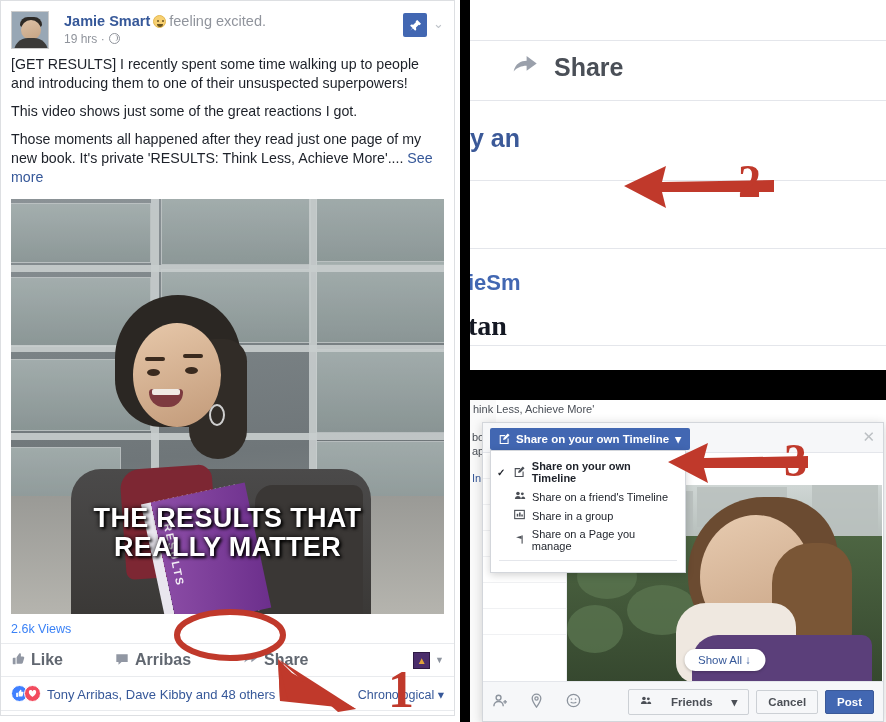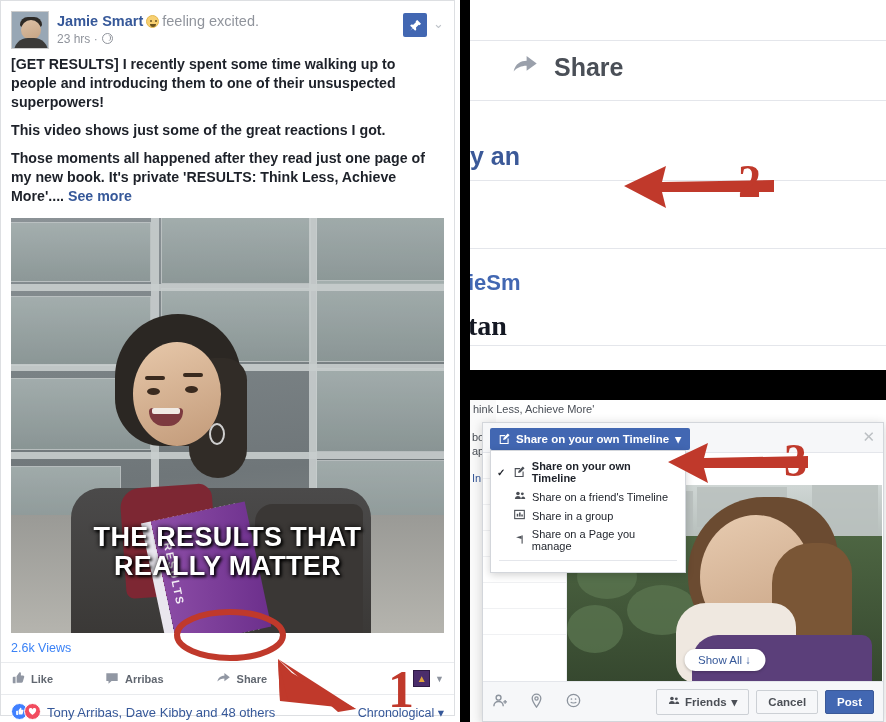--- a/index.html
+++ b/index.html
@@ -31,21 +31,21 @@
     background: linear-gradient(160deg,#dcc0a6 0%, #c6a382 100%);
   }
   .avatar .hair {
     position:absolute; left:8px; top:5px; width:22px; height:10px;
     border-radius:11px 11px 3px 3px; background:#2e2a26;
   }
   .avatar .body {
     position:absolute; left:2px; top:26px; width:34px; height:14px; border-radius:14px 14px 0 0;
     background:#3b3a38;
   }
-  .hdr-text { margin-left:8px; padding-top:1px; line-height:1.25; }
+  .hdr-text { margin-left:15px; padding-top:1px; line-height:1.25; }
   .name-line { font-size:14.5px; }
   .uname { color:#365899; font-weight:bold; }
   .emoji-chip {
     display:inline-block; width:13px; height:13px; border-radius:50%;
     background:#f7d072; vertical-align:-2px; margin:0 3px; position:relative;
     border:1px solid #e4b84e;
   }
   .emoji-chip::before{
     content:""; position:absolute; left:2.5px; top:4px; width:2px; height:2px;
     border-radius:50%; background:#6b5420; box-shadow:5px 0 0 #6b5420;
@@ -64,21 +64,21 @@
     content:""; position:absolute; left:2.2px; top:0.5px; width:5px; height:6px;
     border-right:1.4px solid #90949c; border-radius:0 6px 6px 0;
   }
   .hdr-right { margin-left:auto; display:flex; align-items:flex-start; gap:6px; padding-top:2px;}
   .pin-btn {
     width:24px; height:24px; background:#4267b2; display:flex; align-items:center;
     justify-content:center; border-radius:2px;
   }
   .chev-gray { color:#bec3c9; font-size:13px; line-height:1; padding-top:4px;}
 
-  .post-body { padding:2px 10px 8px 10px; font-size:14.2px; color:#1d2129; line-height:1.34;font-weight:bold; }
+  .post-body { padding:2px 10px 8px 10px; font-size:14.2px; color:#1d2129; line-height:1.34; }
   .post-body p { margin-bottom:9px; }
   .post-body p:last-child { margin-bottom:4px; }
   .see-more { color:#365899; }
 
   
   .video-wrap { position:relative; width:433px; height:415px; margin:0 10px; overflow:hidden; background:#6d7377; }
   .bld { position:absolute; inset:0; background:
       linear-gradient(175deg,#8b9296 0%, #7b8386 32%, #6f7679 60%, #8a8f8d 100%); }
   .glass {
     position:absolute; background: linear-gradient(180deg,#a9b4b3,#8e9a99);
@@ -138,21 +138,21 @@
     color:#fff; font-size:27px; font-weight:bold; line-height:1.08; letter-spacing:.3px;
     text-shadow:0 0 5px rgba(0,0,0,.95), 2px 2px 3px rgba(0,0,0,.9);
   }
   .views { padding:8px 10px 7px 10px; color:#3b82f6; font-size:12.5px; border-bottom:1px solid #e9ebee; }
 
   .action-bar {
     display:flex; align-items:center; padding:7px 10px; border-bottom:1px solid #e9ebee;
     position:relative;
   }
   .act {
-    display:flex; align-items:center; gap:6px; color:#616770; font-size:11px; font-weight:bold;
+    display:flex; align-items:center; gap:6px; color:#616770; font-size:16px; font-weight:bold;
     margin-right:52px;
   }
   .act-icon { color:#9197a3; font-size:14px; line-height:1; }
   .act-right { margin-left:auto; display:flex; align-items:center; gap:5px; }
   .mini-app {
     width:17px; height:17px; background:#4b2d6b; border:1px solid #2e1a44;
     display:flex; align-items:center; justify-content:center; color:#e0a33a; font-size:10px;
   }
   .tiny-chev { color:#8d939e; font-size:9px; }
 
@@ -261,21 +261,21 @@
   }
   .dlg-footer {
     position:absolute; left:0; right:0; bottom:0; height:40px; background:#f6f7f9;
     border-top:1px solid #e4e6eb; display:flex; align-items:center; padding:0 9px; gap:22px;
   }
   .f-ico { color:#8d949e; font-size:14px; }
   .f-right { margin-left:auto; display:flex; align-items:center; gap:7px; }
   .btn {
     font-size:11.5px; font-weight:bold; padding:5px 11px; border-radius:2px;
     border:1px solid #ccd0d5; background:#f6f7f9; color:#4b4f56;
-    display:flex; align-items:center; gap:5px;
+    display:flex; align-items:center; gap:19px;
   }
   .btn-post { background:#4267b2; border-color:#3b5998; color:#fff; }
   .dlg-leftcol {
     position:absolute; left:0; top:30px; width:84px; bottom:40px;
     border-right:1px solid #eceef1; background:#fff;
   }
   .dlg-leftcol .lc-row { height:26px; border-bottom:1px solid #f0f1f3; }
 </style>
 </head>
 <body>
@@ -289,21 +289,21 @@
         <div class="avatar">
           <div class="hair"></div>
           <div class="face"></div>
           <div class="body"></div>
         </div>
         <div class="hdr-text">
           <div class="name-line">
             <span class="uname">Jamie Smart</span><span class="emoji-chip"></span><span class="feeling">feeling excited.</span>
           </div>
           <div class="meta">
-            <span>23 hrs</span>
+            <span>19 hrs</span>
             <span> · </span><span class="globe"></span>
           </div>
         </div>
         <div class="hdr-right">
           <div class="pin-btn">
             <svg width="13" height="13" viewBox="0 0 16 16" aria-hidden="true">
               <path d="M10.2 1.2 L14.8 5.8 L12.9 7.7 L12 7.1 L8.6 10.5 L8.9 13.1 L7.6 14.4 L4.2 11 L1.1 14.9 L0.9 14.7 L4.7 11.5 L1.4 8.2 L2.7 6.9 L5.3 7.2 L8.7 3.8 L8.1 2.9 Z" fill="#ffffff"></path>
             </svg>
           </div>
           <div class="chev-gray">⌄</div>
@@ -427,21 +427,21 @@
 
     <div class="share-head">
       <span class="sh-arrow">
         <svg width="30" height="26" viewBox="0 0 16 16">
             <path d="M1 12c1-5 4.5-6.5 8-6.6V2.4L15.2 7 9 11.6V8.5C5.6 8.6 3.3 9.5 1 12z" fill="#9aa0ab"></path>
           </svg>
       </span>
       <span class="sh-label">Share</span>
     </div>
 
-    <div class="bg-frag bg-blue" style="left:0px;top:142px;">y an</div>
+    <div class="bg-frag bg-blue" style="left:0px;top:124px;">y an</div>
     <div class="bg-frag bg-blue-sm" style="left:-2px;top:270px;">ieSm</div>
     <div class="bg-frag bg-dark" style="left:-2px;top:310px;">tan</div>
 
     <svg class="ann-arrow" style="left:152px;top:160px;z-index:9;" width="170" height="52" viewBox="0 0 170 52">
       <path d="M2 26 L44 6 L40 22 L152 20 L152 32 L40 32 L44 48 Z" fill="#c0392b"></path>
     </svg>
     <div class="ann-num" style="left:268px;top:155px;font-size:46px;z-index:9;">2</div>
   </div>
 
   <div id="right-bottom">

